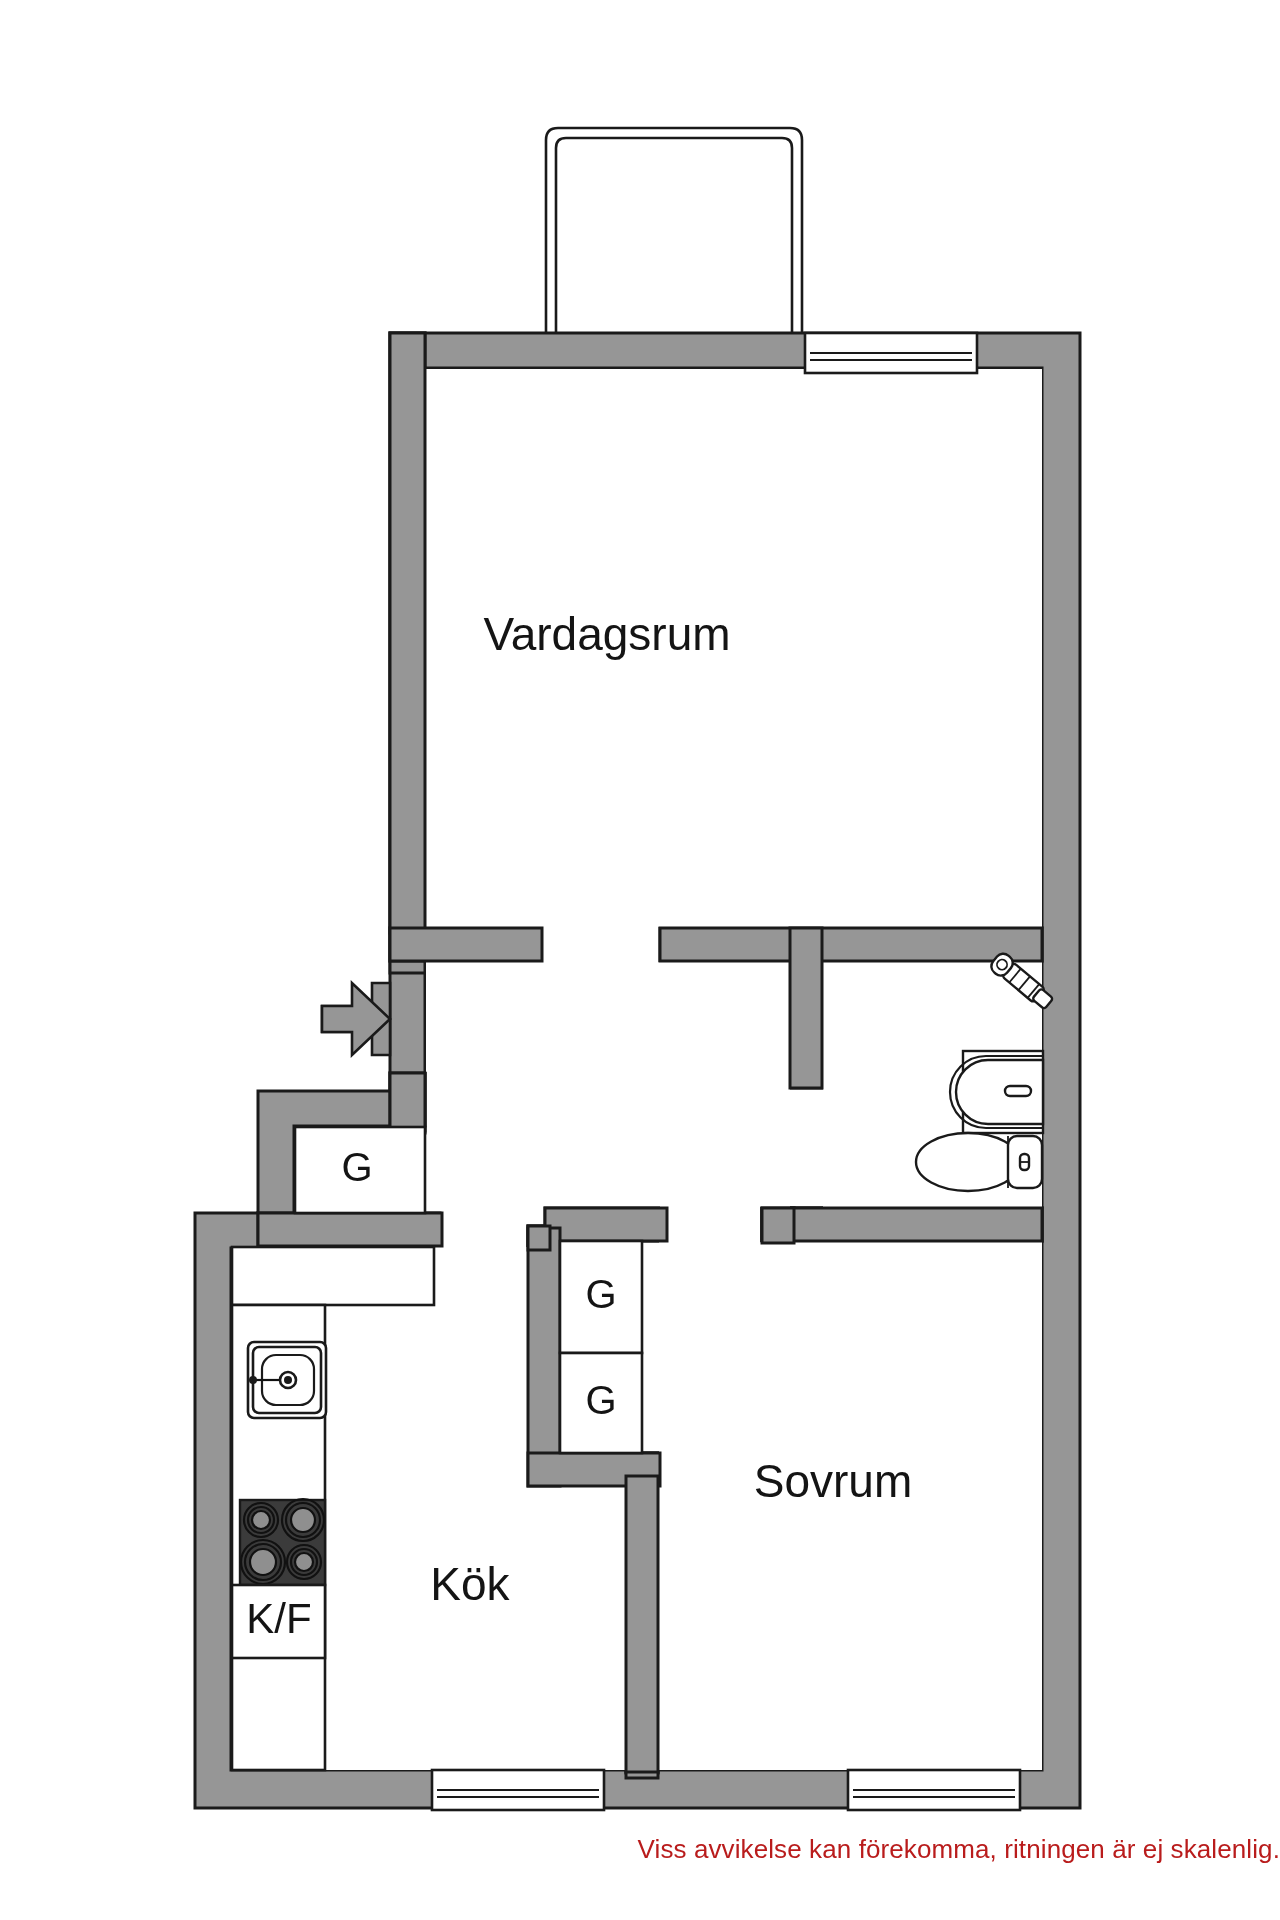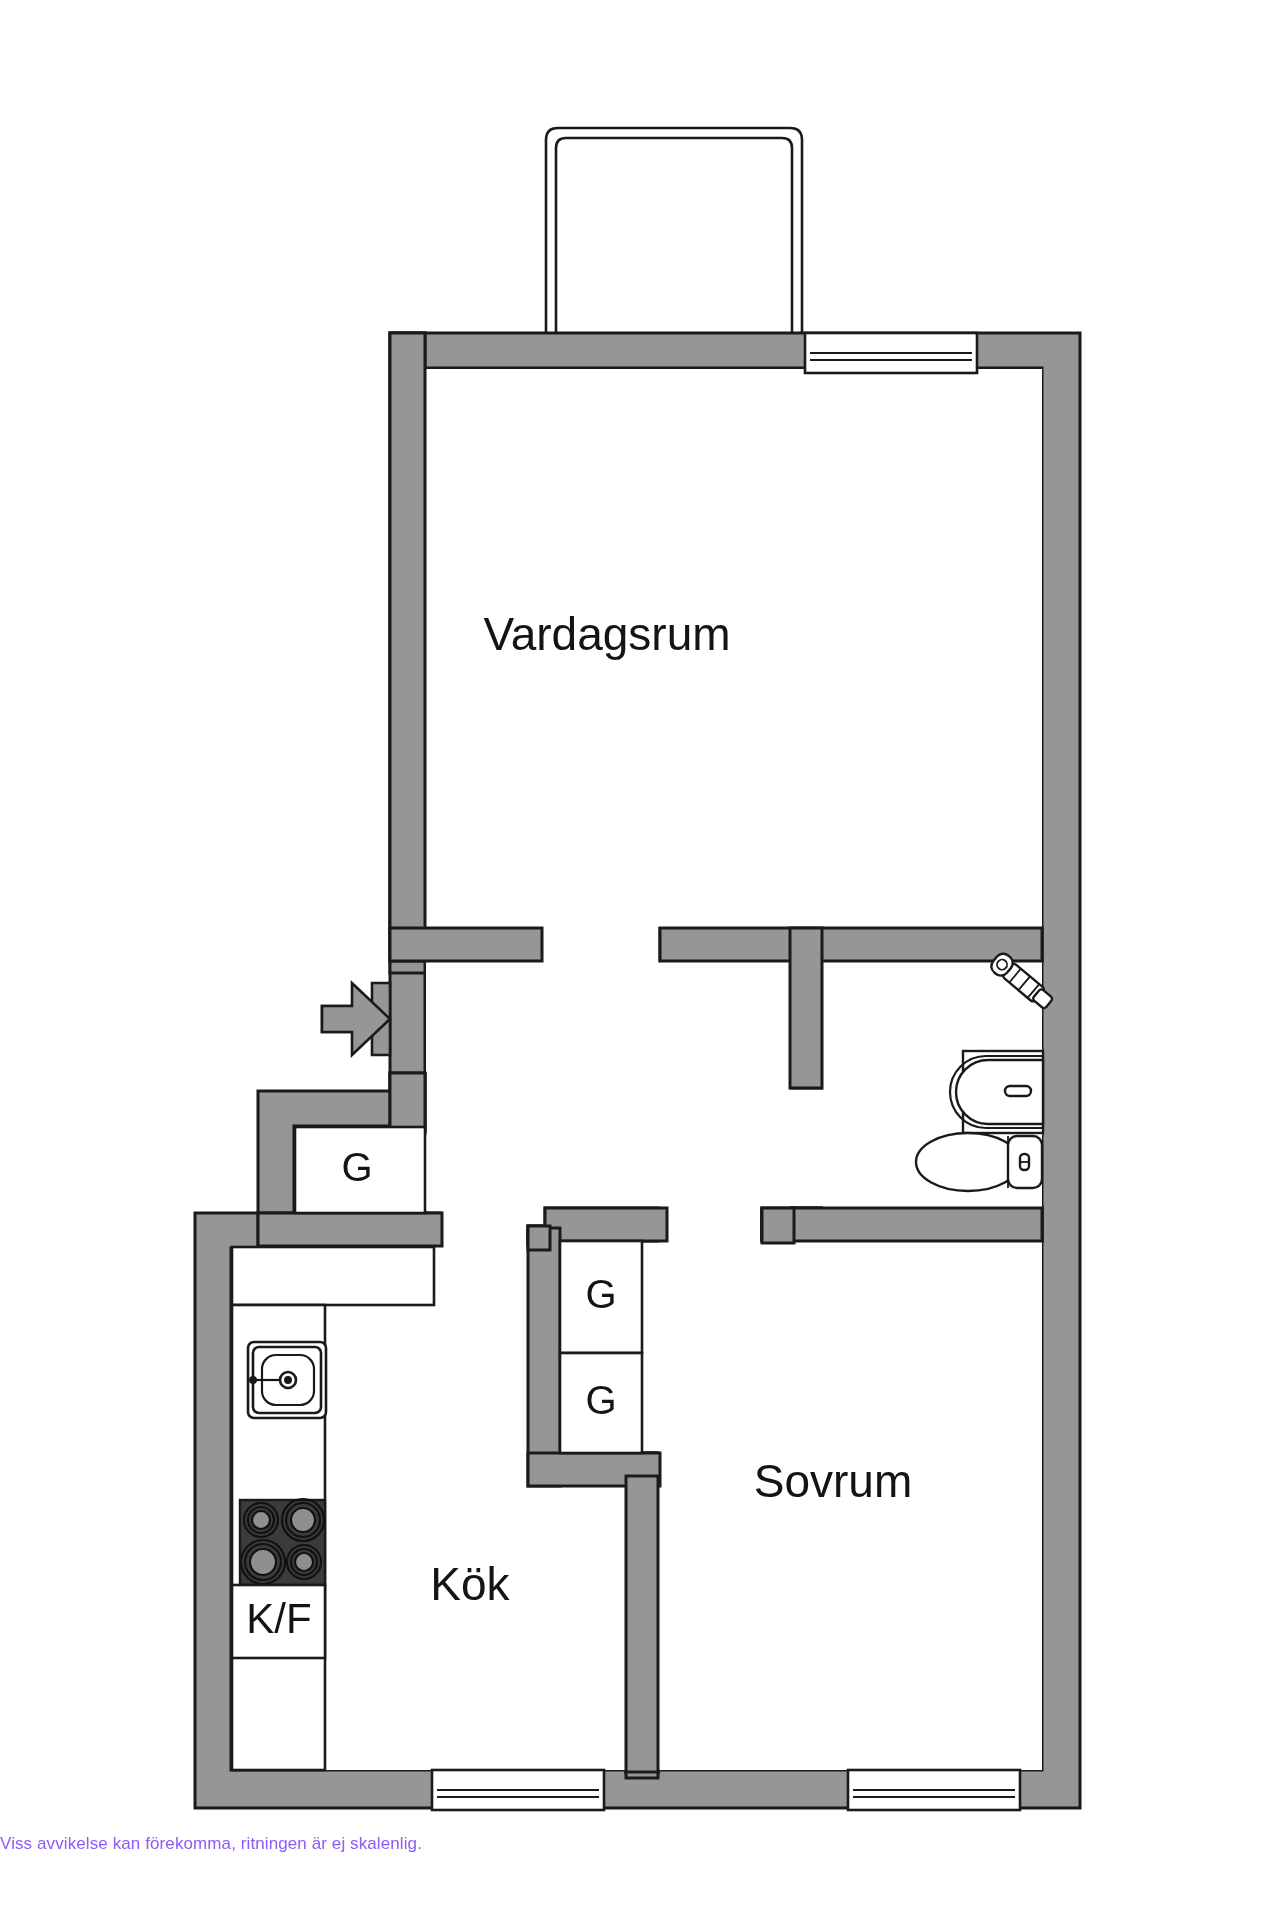--- a/index.html
+++ b/index.html
@@ -90,24 +90,24 @@
     font-size: 40px;
   }
   .label-kf {
     font-size: 42px;
   }
   .caption {
     position: absolute;
     left: 0;
     top: 1786px;
     width: 1280px;
-    text-align: left;
+    text-align: right;
     font-family: "Liberation Sans", sans-serif;
-    font-size: 17px;
-    color: #8b5cf6;
+    font-size: 26px;
+    color: #b91c1c;
     letter-spacing: 0.1px;
   }
   .fixture-fill {
     fill: #ffffff;
     stroke: #1a1a1a;
     stroke-width: 2.4;
   }
 </style>
 </head>
 <body>

